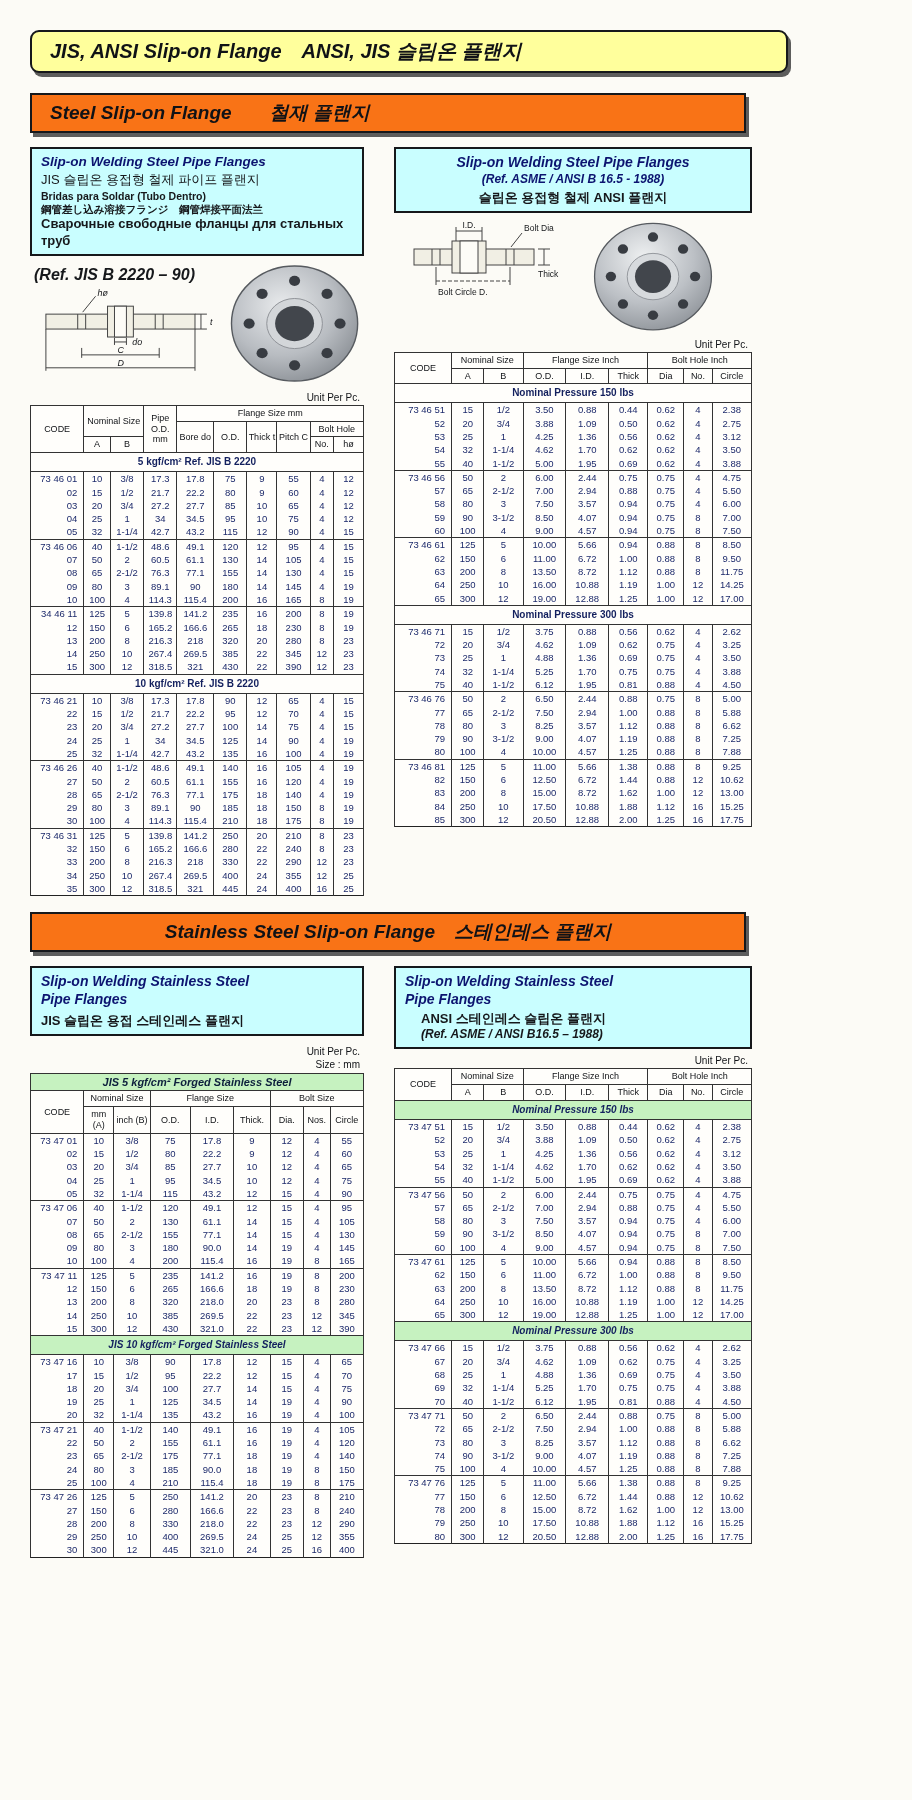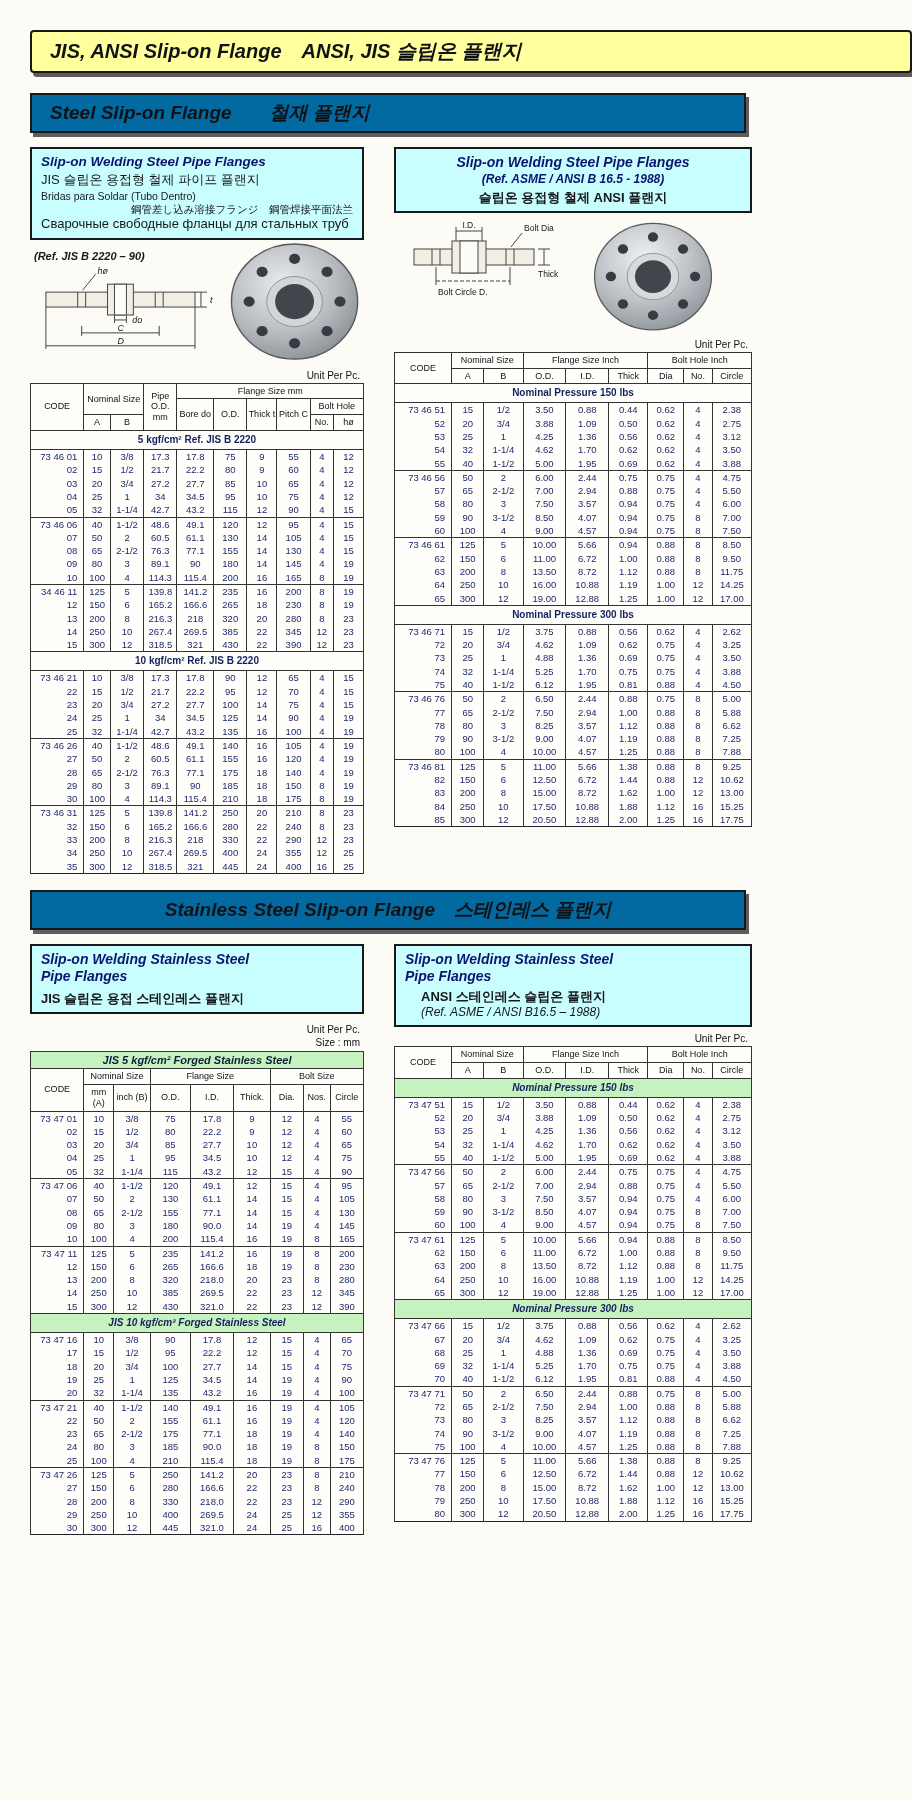--- a/index.html
+++ b/index.html
@@ -1,45 +1,45 @@
 <!DOCTYPE html>
 <html><head>
 <meta charset="utf-8">
 <style>
   * { margin:0; padding:0; box-sizing:border-box; }
   html,body { background:#ffffff; }
   body { width:912px; height:1800px; font-family:"Liberation Sans","DejaVu Sans",sans-serif; color:#16181b; }
   .page { position:relative; width:912px; height:1800px; background:#fcfbf6; padding:30px 26px 0 30px; overflow:hidden; }
 
   .banner { border:2px solid #16181b; background:#ffff9c; box-shadow:3px 4px 0 rgba(40,40,40,.75); font-weight:bold; font-style:italic; color:#101216; }
-  .main-banner { width:882px; border-radius:4px; font-size:20px; padding:6px 18px; margin-bottom:20px; }
-  .section-banner { width:716px; font-size:19px; padding:5px 18px; margin:0 0 14px 0; background:#0369a1; }
+  .main-banner { width:758px; border-radius:9px; font-size:20px; padding:6px 18px; margin-bottom:20px; }
+  .section-banner { width:716px; font-size:19px; padding:5px 18px; margin:0 0 14px 0; background:#f97316; }
 
   .cols { display:flex; gap:30px; width:722px; align-items:flex-start; }
   .col-a { flex:0 0 334px; width:334px; }
   .col-b { flex:0 0 358px; width:358px; }
 
   .infobox { border:2px solid #16181b; background:#c9feff; padding:5px 9px; }
-  .info-line { line-height:1.25; }
+  .info-line { line-height:1.25;font-weight:bold; }
   .box-steel-jis .line-0 { font-size:13.5px; font-weight:bold; font-style:italic; color:#0c1470; }
   .box-steel-jis .line-1 { font-size:13px; font-weight:normal; margin-top:1px; }
   .box-steel-jis .line-2 { font-size:10.5px; margin-top:2px; }
-  .box-steel-jis .line-3 { font-size:10.5px;text-align:right; }
+  .box-steel-jis .line-3 { font-size:10.5px; }
   .box-steel-jis .line-4 { font-size:13px; }
   .box-steel-ansi { text-align:center; }
   .box-steel-ansi .line-0 { font-size:14px; font-weight:bold; font-style:italic; color:#0c1470; }
   .box-steel-ansi .line-1 { font-size:12px; font-weight:bold; font-style:italic; color:#0c1470; }
   .box-steel-ansi .line-2 { font-size:13px; font-weight:bold; margin-top:3px; }
   .box-ss-jis .line-0, .box-ss-jis .line-1 { font-size:14px; font-weight:bold; font-style:italic; color:#0c1470; }
   .box-ss-jis .line-2 { font-size:13px; font-weight:bold; margin-top:5px; }
   .box-ss-ansi .line-0, .box-ss-ansi .line-1 { font-size:14px; font-weight:bold; font-style:italic; color:#0c1470; }
   .box-ss-ansi .line-2 { font-size:13px; font-weight:bold; margin-top:3px; margin-left:16px; }
   .box-ss-ansi .line-3 { font-size:12px; font-style:italic; margin-left:16px; }
 
-  .ref-note { font-size:11px; font-weight:bold; font-style:italic; margin:10px 0 2px 4px; }
+  .ref-note { font-size:16px; font-weight:bold; font-style:italic; margin:10px 0 2px 4px; }
   .unit-note { text-align:right; font-size:10px; margin:4px 4px 2px 0; color:#101216; }
   .size-note { text-align:right; font-size:10px; margin:0 4px 3px 0; color:#101216; }
 
   .drawing-row { display:flex; align-items:flex-start; gap:6px; margin-top:2px; }
   .green-bar { border:1px solid #333; border-bottom:none; background:#c6f2c0; text-align:center; font-weight:bold; font-style:italic; font-size:11px; padding:2px; color:#0d1f3c; }
 
   table.data { width:100%; border-collapse:collapse; table-layout:fixed; border:1.5px solid #222; background:#fffefb; }
   table.data th { border:1px solid #333; font-weight:normal; font-size:9px; line-height:1.2; padding:2px 1px; text-align:center; color:#101216; }
   table.data td { border-left:1px solid #333; border-right:1px solid #333; font-size:9.5px; line-height:1.4; text-align:center; color:#1d2a6b; padding:0 2px; overflow:hidden; white-space:nowrap; }
   table.data tr.group-start td { border-top:1px solid #333; }

